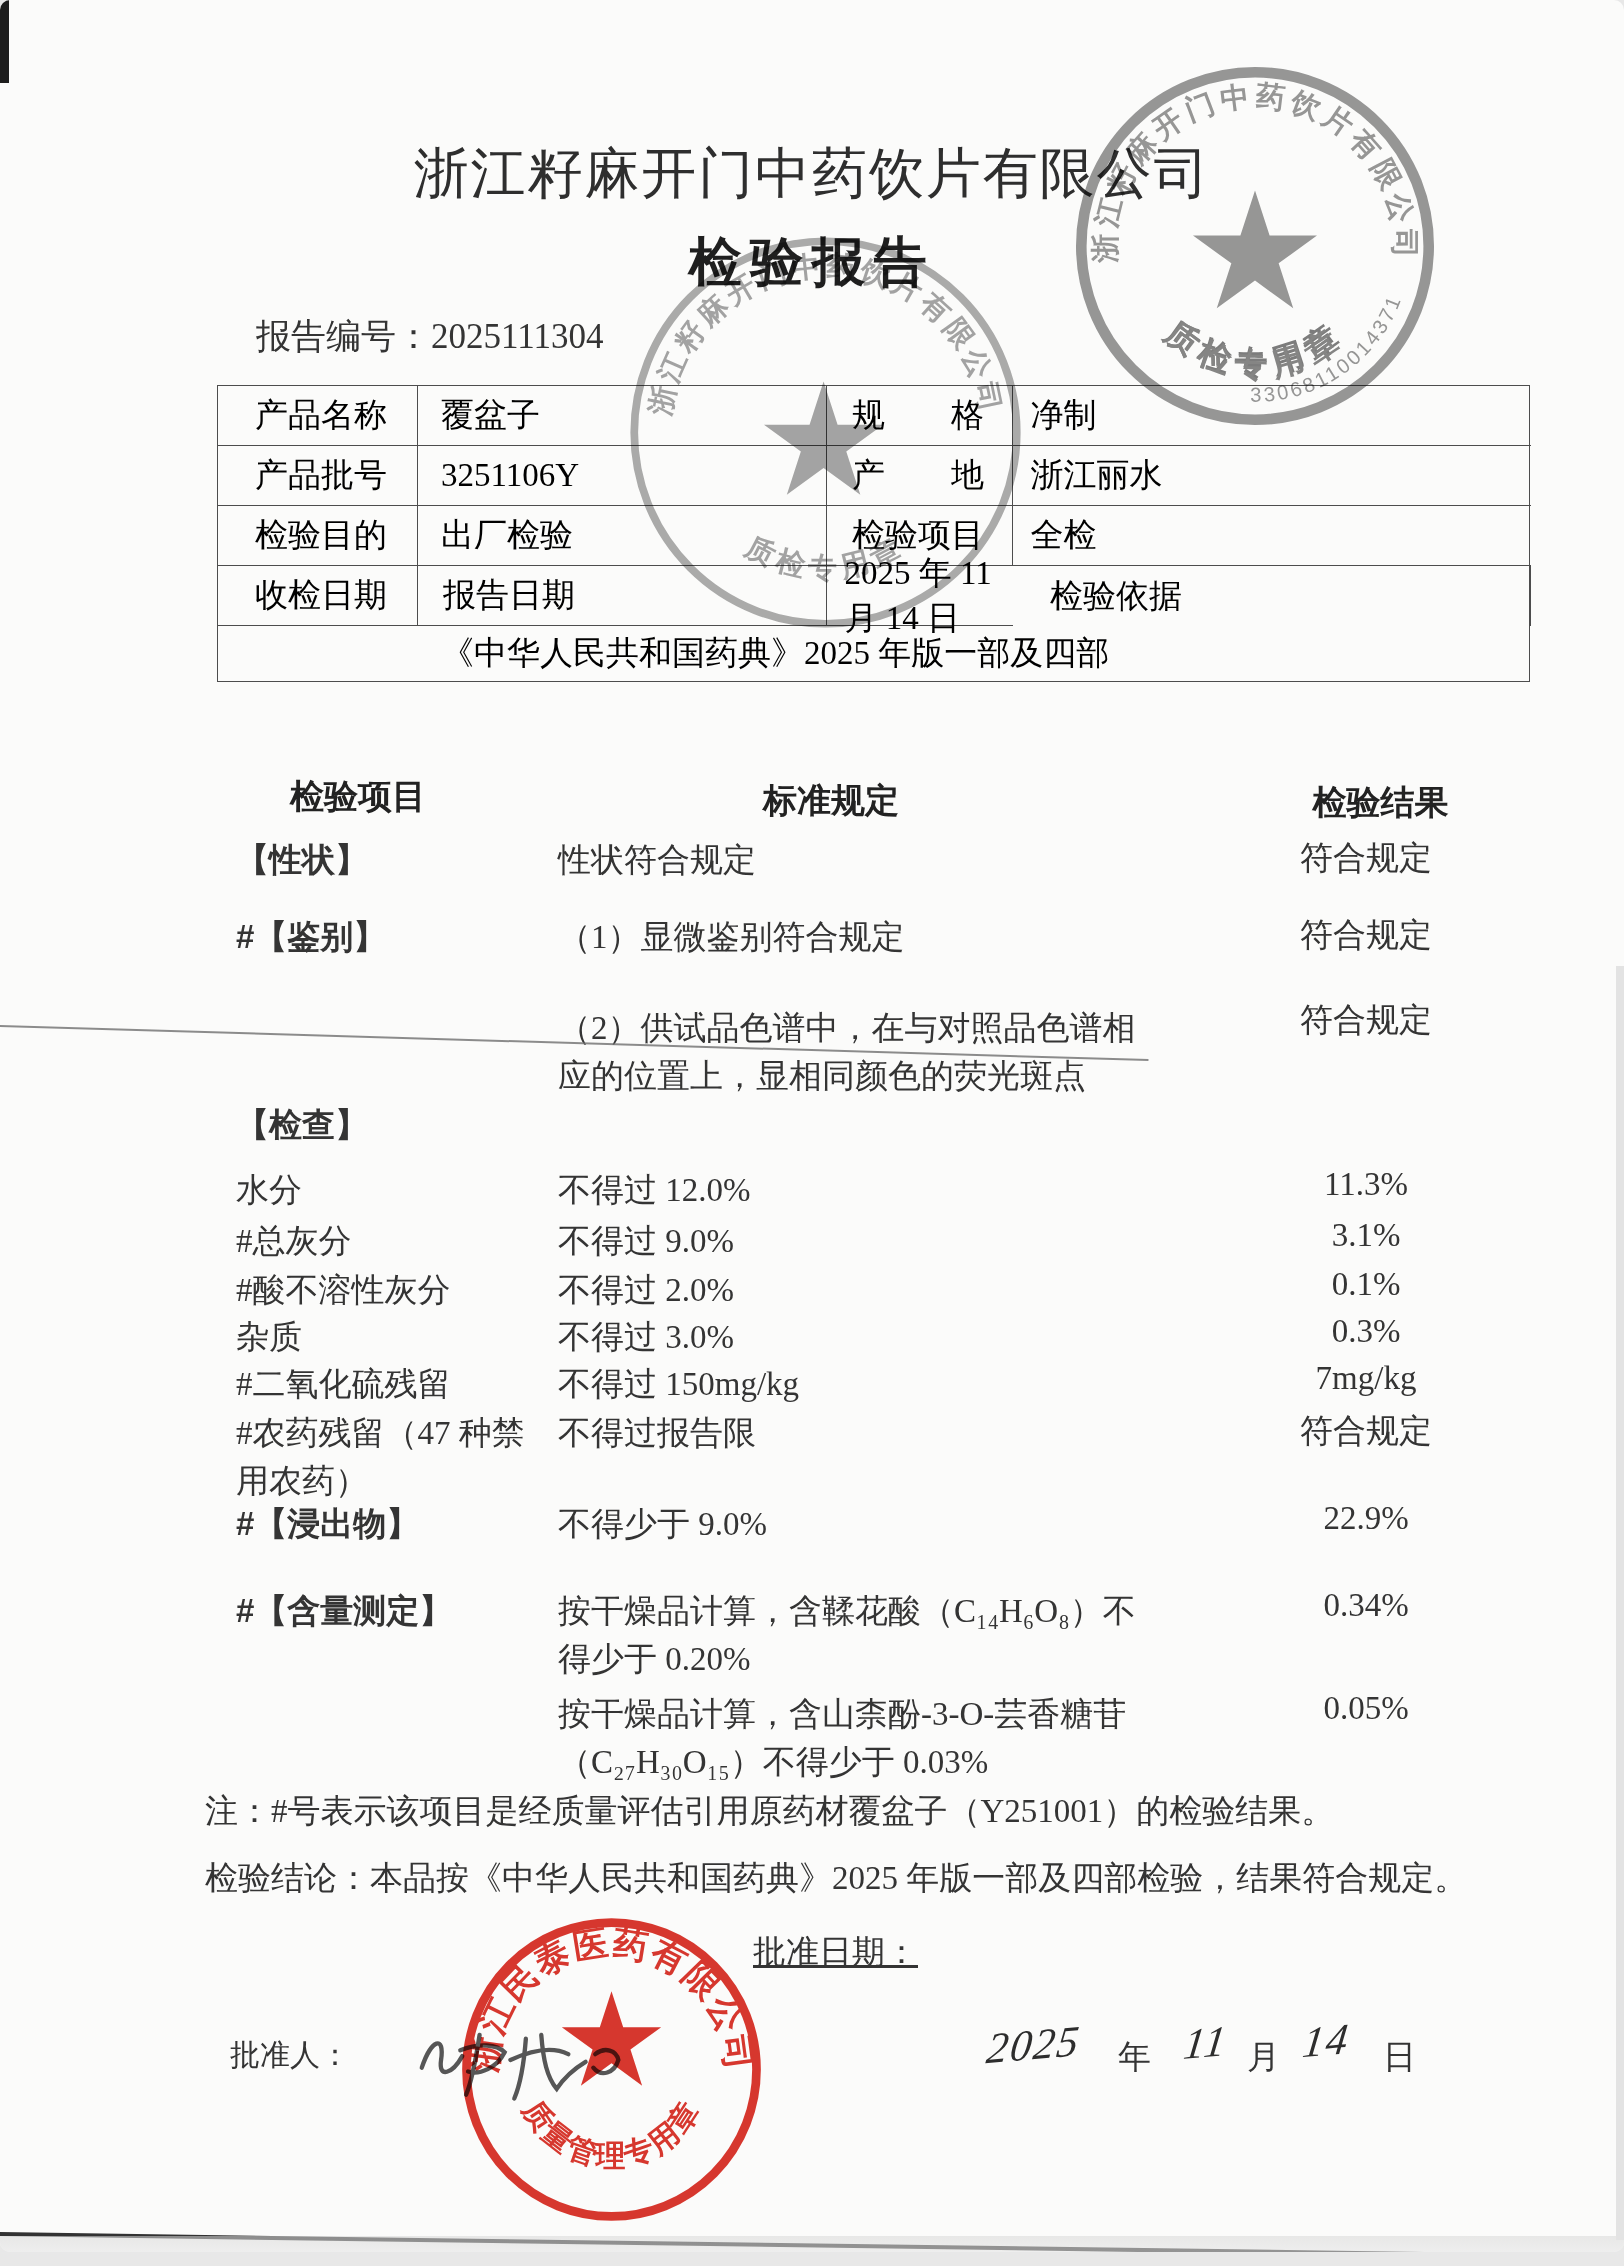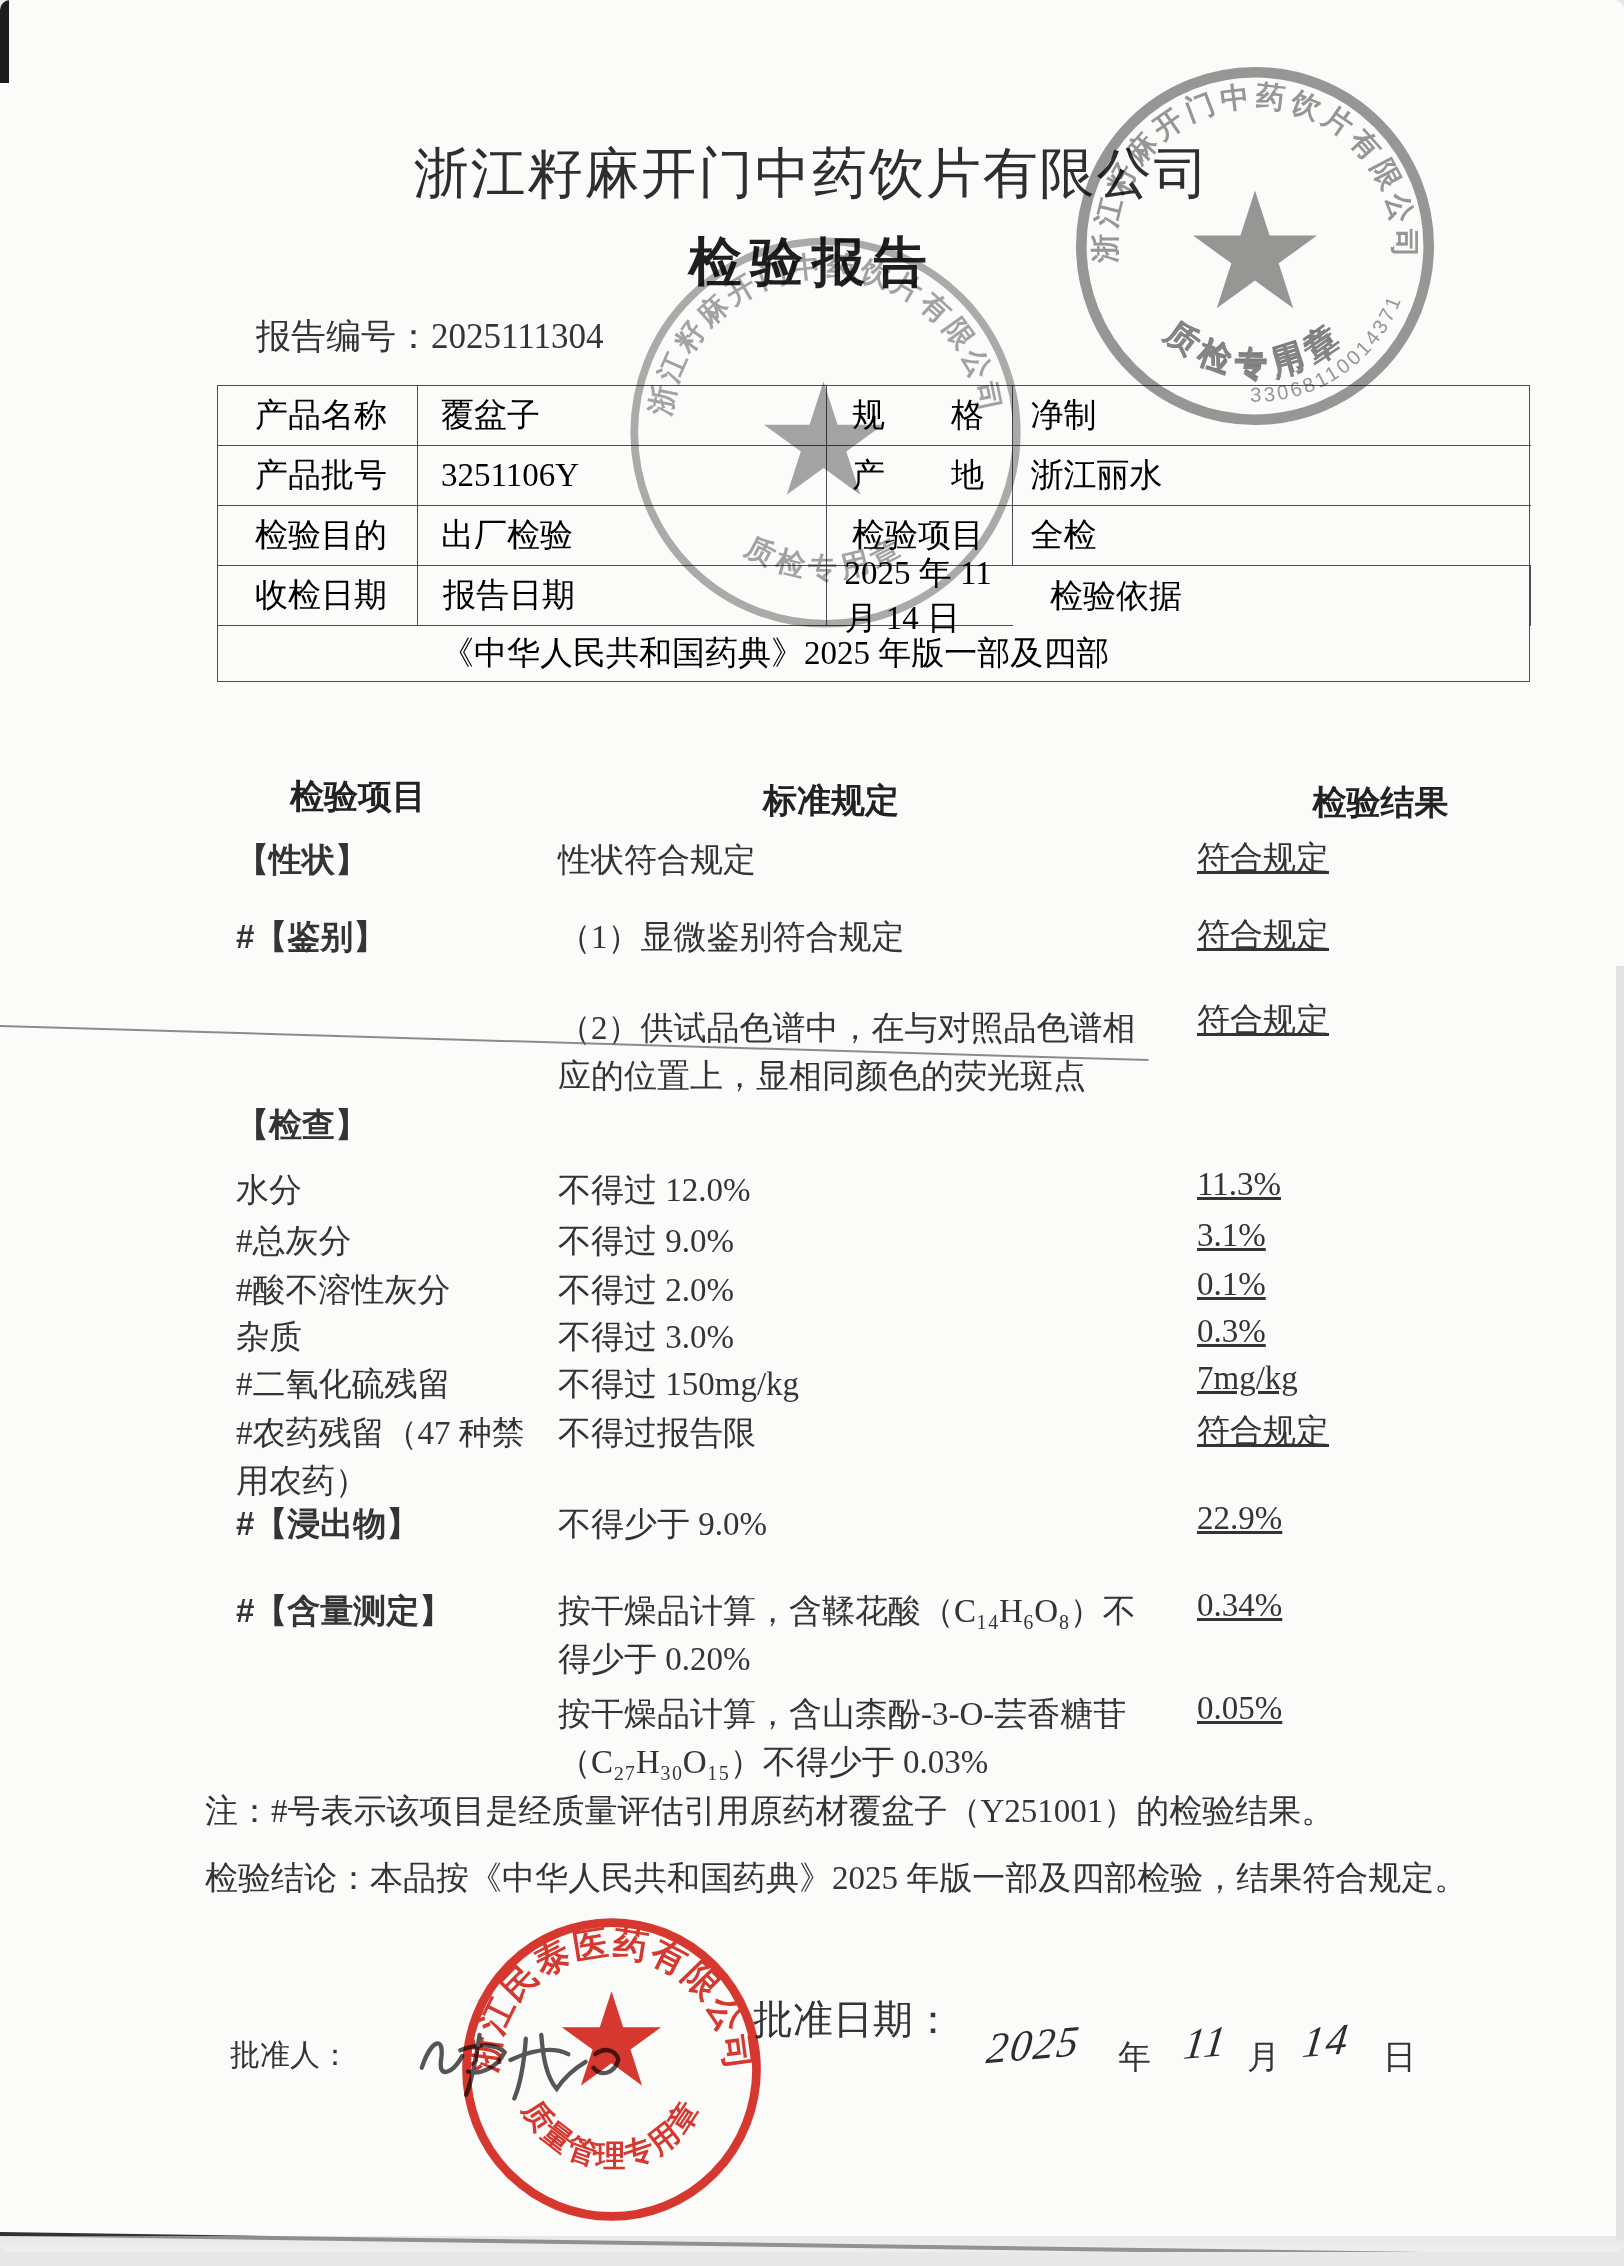--- a/index.html
+++ b/index.html
@@ -28,32 +28,32 @@
   .lab1 { padding-left:37px; }
   .val1 { padding-left:23px; }
   .lab2 { padding-left:25px; }
   .val2 { padding-left:17.4px; }
   .span3 { grid-column:2 / 5; }
 
   
   .rrow { position:absolute; left:0; width:1624px; }
   .ritem { position:absolute; left:236px; font-size:33px; white-space:pre-line; line-height:48px; }
   .rstd  { position:absolute; left:558px; width:676px; font-size:33px; white-space:pre-line; line-height:48px; }
-  .rres  { position:absolute; left:1197px; width:338px; font-size:33px; text-align:left;text-decoration:underline; }
+  .rres  { position:absolute; left:1197px; width:338px; font-size:33px; text-align:center; }
   .rhead-item { position:absolute; left:290px; top:774px; font-size:34px; color:#222; }
   .rhead-std  { position:absolute; left:763px; top:778px; font-size:34px; color:#222; }
   .rhead-res  { position:absolute; left:1197px; top:780px; width:367px; text-align:center; font-size:34px; color:#222; }
   .sec { font-family:"Liberation Sans","DejaVu Sans",sans-serif; font-weight:700; }
 
   .footnote { position:absolute; left:205px; top:1789px; font-size:33px; }
   .conclusion { position:absolute; left:205px; top:1856px; font-size:33px;text-align:right; }
 
   
   .appr-label { position:absolute; left:230px; top:2035px; font-size:30px; }
-  .date-label { position:absolute; left:753px; top:1992px; font-size:40px; }
+  .date-label { position:absolute; left:753px; top:1930px; font-size:33px;text-decoration:underline; }
   .unit { position:absolute; top:2035px; font-size:33px; }
   .hand { position:absolute; font-size:43px; font-style:italic; color:#2d2d2d;
           transform:rotate(-5deg) skewX(-12deg); letter-spacing:1.9px; }
 
   
   .stamp { position:absolute; mix-blend-mode:multiply; }
 
   
   .corner-mark { position:absolute; left:0; top:0; width:8.7px; height:83px; background:#1d1d1d; }
   .fold-line { position:absolute; left:0; top:1025px; width:1149px; height:1.9px;

